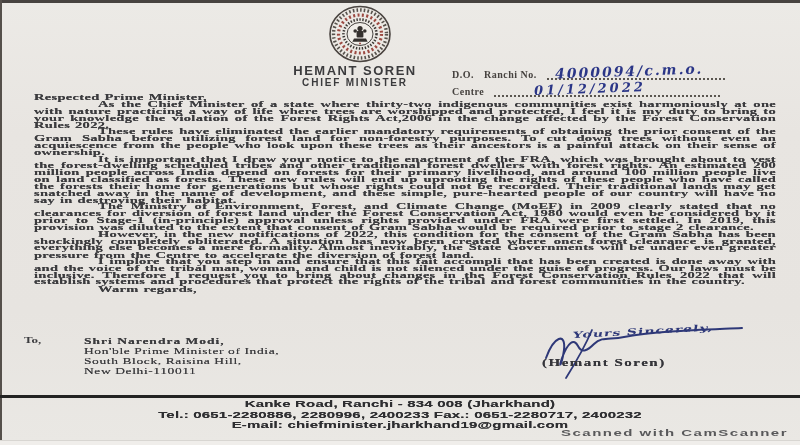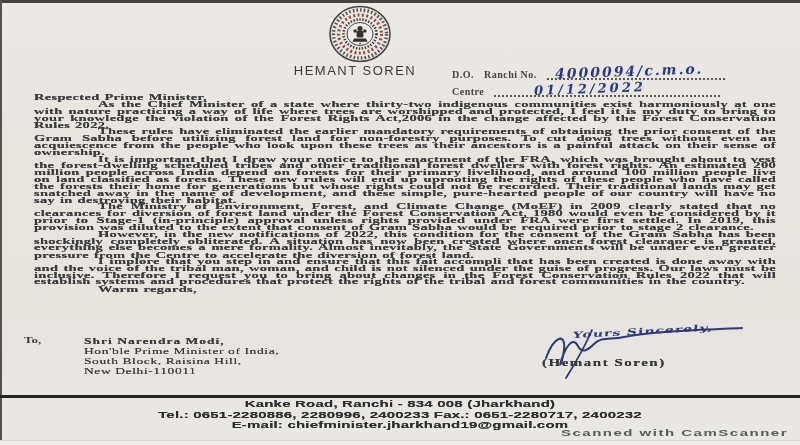--- a/index.html
+++ b/index.html
@@ -10,21 +10,21 @@
     background:#e9e6e2;
     font-family:"Liberation Serif", serif;
   }
   .scan-edge-top{position:absolute;left:0;top:0;width:800px;height:3px;background:#474340;}
   .scan-edge-left{position:absolute;left:0;top:0;width:2px;height:445px;background:#55504b;}
   .paper-tint{position:absolute;inset:0;background:linear-gradient(180deg,#eceae6 0%,#e8e5e1 30%,#e7e4e0 70%,#eae8e4 100%);}
 
   
   .emblem{position:absolute;left:328px;top:5px;}
   .name-block{position:absolute;left:262px;top:64px;width:186px;text-align:center;color:#3b3b3d;}
-  .cm-name{font-family:"Liberation Sans",sans-serif;font-weight:normal;font-size:13px;letter-spacing:1.5px;line-height:13px;}
+  .cm-name{font-family:"Liberation Sans",sans-serif;font-weight:bold;font-size:13px;letter-spacing:1.5px;line-height:13px;}
   .cm-title{font-family:"Liberation Sans",sans-serif;font-weight:bold;font-size:10px;letter-spacing:1.8px;line-height:11px;}
 
   .do-block{position:absolute;left:452px;top:66px;width:310px;color:#46423f;font-size:10px;font-weight:bold;}
   .do-row{display:flex;align-items:flex-end;margin-bottom:3px;white-space:nowrap;text-align:center;}
   .do-label{margin-right:10px;letter-spacing:0.5px;}
   .dotline{display:inline-block;border-bottom:2px dotted #5a5650;position:relative;height:12px;}
   .dot-1{width:178px;}
   .dot-2{width:226px;}
   .handwrit{
     position:absolute;left:8px;bottom:-1px;
@@ -112,20 +112,21 @@
         <circle cx="36.8" cy="26" r="1.8"></circle>
         <rect x="28.6" y="26" width="6.8" height="6.5" rx="1"></rect>
         <path d="M26 33.5 h12 l1.6 3.2 h-15.2 z"></path>
       </g>
       <circle cx="32" cy="38.6" r="1" fill="#9c4a42"></circle>
     </svg>
   </div>
 
   <div class="name-block">
     <div class="cm-name">HEMANT SOREN</div>
+    <div class="cm-title">CHIEF MINISTER</div>
   </div>
 
   <div class="do-block">
     <div class="do-row">
       <span class="do-label">D.O.</span>
       <span class="do-label">Ranchi No.</span>
       <span class="dotline dot-1">
         <span class="handwrit hw-no">4000094/c.m.o.</span>
       </span>
     </div>

